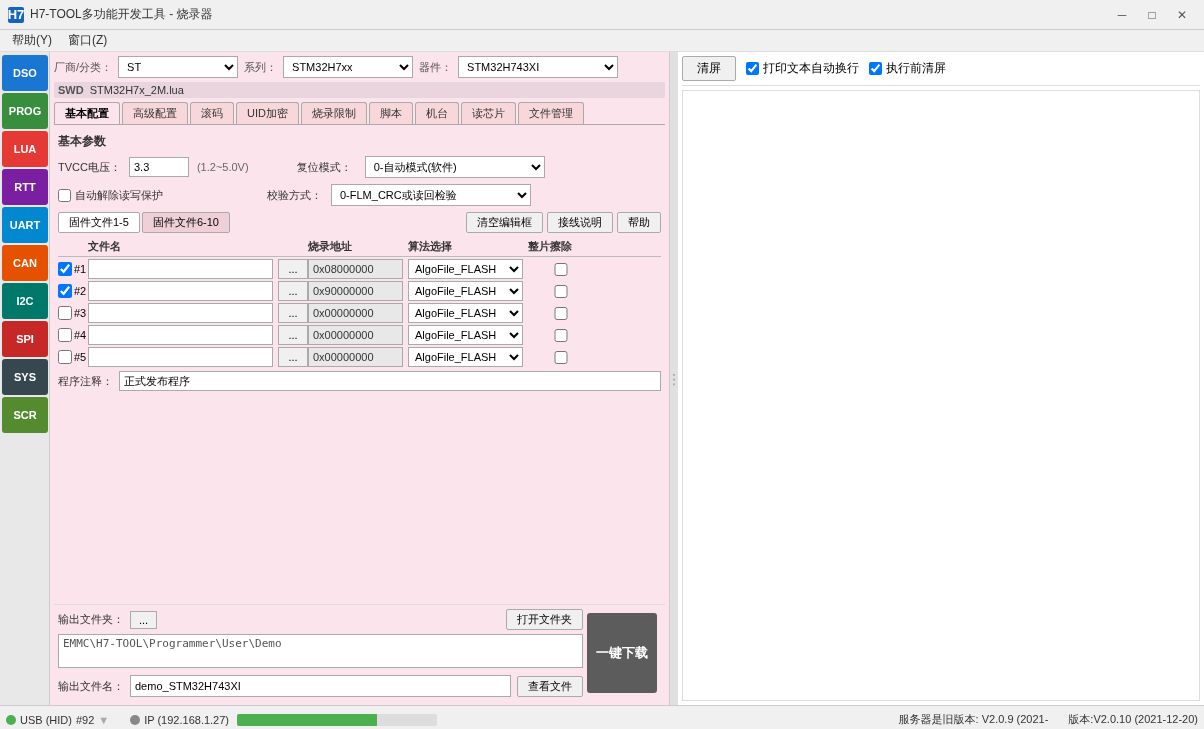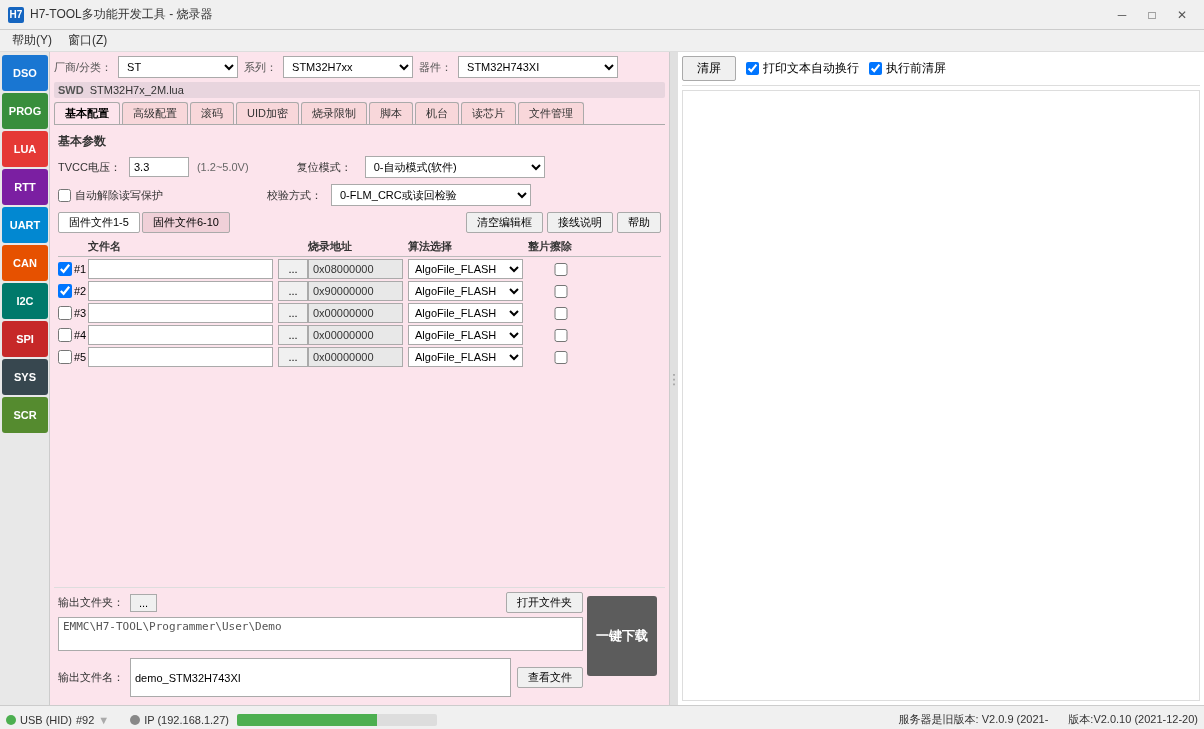--- a/index.html
+++ b/index.html
@@ -22,21 +22,21 @@
     }
     .titlebar-left {
       display: flex;
       align-items: center;
       gap: 6px;
     }
     .titlebar-icon {
       width: 16px; height: 16px;
       background: #1565c0;
       color: white;
-      font-size: 10px;
+      font-size: 13px;
       font-weight: bold;
       display: flex; align-items: center; justify-content: center;
       border-radius: 2px;
     }
     .titlebar-title { font-size: 12px; color: #333; }
     .titlebar-controls { display: flex; gap: 2px; }
     .titlebar-btn {
       width: 28px; height: 22px;
       background: transparent;
       border: none;
@@ -338,21 +338,21 @@
     }
     .filename-row {
       display: flex;
       align-items: center;
       gap: 6px;
       margin-top: 4px;
     }
     .filename-label { font-size: 11px; color: #333; }
     .filename-input {
       flex: 1;
-      height: 39px;
+      height: 22px;
       font-size: 11px;
       border: 1px solid #aaa;
       background: white;
       padding: 1px 4px;
     }
     .view-file-btn {
       padding: 2px 10px;
       font-size: 11px;
       border: 1px solid #aaa;
       background: #f0f0f0;
@@ -660,20 +660,24 @@
         </label>
         <input class="file-input" type="text" style="width: 185px;" value="">
         <button class="file-browse-btn">...</button>
         <input class="file-addr-input" type="text" value="0x00000000" style="">
         <select class="file-algo-select">
           <option>AlgoFile_FLASH</option>
         </select>
         <input type="checkbox" style="margin-left: 16px;">
       </div>
 
+      <div class="note-row">
+        <span class="note-label">程序注释：</span>
+        <input class="note-input" type="text" value="正式发布程序" style="">
+      </div>
     </div>
 
     <div class="bottom-panel">
       <div class="bottom-layout">
         <div class="middle-bottom">
           <div class="output-row">
             <span class="output-label">输出文件夹：</span>
             <button class="output-browse-btn">...</button>
             <button class="open-folder-btn">打开文件夹</button>
           </div>

